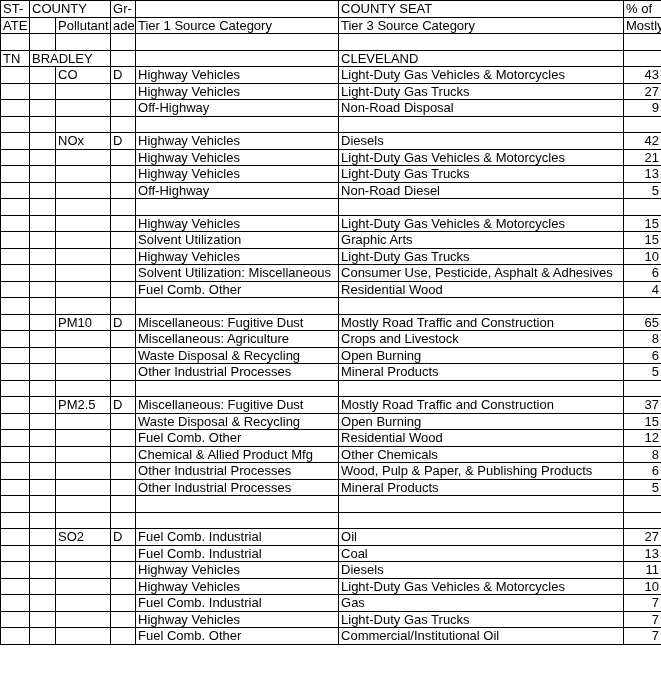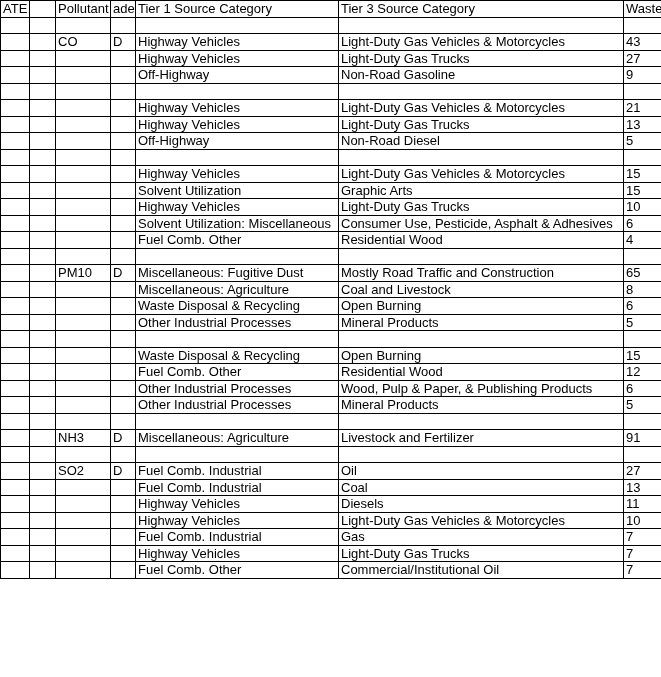--- a/index.html
+++ b/index.html
@@ -16,52 +16,68 @@
     font-size: 13px;
     line-height: 15px;
     padding: 0 2px;
     white-space: nowrap;
     overflow: hidden;
     color: #000000;
     background: #ffffff;
     vertical-align: middle;
     text-align: left;
   }
-  td.num { }
+  td.num { text-align: right; }
 </style>
 </head>
 <body>
 
 <table>
   <colgroup>
     <col style="width:29px">
     <col style="width:26px">
     <col style="width:55px">
     <col style="width:25px">
     <col style="width:203px">
     <col style="width:285px">
     <col style="width:38px">
   </colgroup>
   <tbody>
       <tr>
+        <td>ST-</td>
+        <td colspan="2">COUNTY</td>
+        <td>Gr-</td>
+        <td></td>
+        <td>COUNTY SEAT</td>
+        <td>% of</td>
+      </tr>
+      <tr>
         <td>ATE</td>
         <td></td>
         <td>Pollutant</td>
         <td>ade</td>
         <td>Tier 1 Source Category</td>
         <td>Tier 3 Source Category</td>
-        <td>Waste</td>
-      </tr>
-      <tr>
-        <td></td>
-        <td></td>
-        <td></td>
-        <td></td>
-        <td></td>
-        <td></td>
+        <td>Mostly</td>
+      </tr>
+      <tr>
+        <td></td>
+        <td></td>
+        <td></td>
+        <td></td>
+        <td></td>
+        <td></td>
+        <td></td>
+      </tr>
+      <tr>
+        <td>TN</td>
+        <td colspan="2">BRADLEY</td>
+        <td></td>
+        <td></td>
+        <td>CLEVELAND</td>
         <td></td>
       </tr>
       <tr>
         <td></td>
         <td></td>
         <td>CO</td>
         <td>D</td>
         <td>Highway Vehicles</td>
         <td>Light-Duty Gas Vehicles &amp; Motorcycles</td>
         <td class="num">43</td>
@@ -74,31 +90,40 @@
         <td>Highway Vehicles</td>
         <td>Light-Duty Gas Trucks</td>
         <td class="num">27</td>
       </tr>
       <tr>
         <td></td>
         <td></td>
         <td></td>
         <td></td>
         <td>Off-Highway</td>
-        <td>Non-Road Gasoline</td>
+        <td>Non-Road Disposal</td>
         <td class="num">9</td>
       </tr>
       <tr>
         <td></td>
         <td></td>
         <td></td>
         <td></td>
         <td></td>
         <td></td>
         <td></td>
+      </tr>
+      <tr>
+        <td></td>
+        <td></td>
+        <td>NOx</td>
+        <td>D</td>
+        <td>Highway Vehicles</td>
+        <td>Diesels</td>
+        <td class="num">42</td>
       </tr>
       <tr>
         <td></td>
         <td></td>
         <td></td>
         <td></td>
         <td>Highway Vehicles</td>
         <td>Light-Duty Gas Vehicles &amp; Motorcycles</td>
         <td class="num">21</td>
       </tr>
@@ -191,21 +216,21 @@
         <td>Miscellaneous: Fugitive Dust</td>
         <td>Mostly Road Traffic and Construction</td>
         <td class="num">65</td>
       </tr>
       <tr>
         <td></td>
         <td></td>
         <td></td>
         <td></td>
         <td>Miscellaneous: Agriculture</td>
-        <td>Coal and Livestock</td>
+        <td>Crops and Livestock</td>
         <td class="num">8</td>
       </tr>
       <tr>
         <td></td>
         <td></td>
         <td></td>
         <td></td>
         <td>Waste Disposal &amp; Recycling</td>
         <td>Open Burning</td>
         <td class="num">6</td>
@@ -224,40 +249,58 @@
         <td></td>
         <td></td>
         <td></td>
         <td></td>
         <td></td>
         <td></td>
       </tr>
       <tr>
         <td></td>
         <td></td>
+        <td>PM2.5</td>
+        <td>D</td>
+        <td>Miscellaneous: Fugitive Dust</td>
+        <td>Mostly Road Traffic and Construction</td>
+        <td class="num">37</td>
+      </tr>
+      <tr>
+        <td></td>
+        <td></td>
         <td></td>
         <td></td>
         <td>Waste Disposal &amp; Recycling</td>
         <td>Open Burning</td>
         <td class="num">15</td>
       </tr>
       <tr>
         <td></td>
         <td></td>
         <td></td>
         <td></td>
         <td>Fuel Comb. Other</td>
         <td>Residential Wood</td>
         <td class="num">12</td>
       </tr>
       <tr>
         <td></td>
         <td></td>
         <td></td>
         <td></td>
+        <td>Chemical &amp; Allied Product Mfg</td>
+        <td>Other Chemicals</td>
+        <td class="num">8</td>
+      </tr>
+      <tr>
+        <td></td>
+        <td></td>
+        <td></td>
+        <td></td>
         <td>Other Industrial Processes</td>
         <td>Wood, Pulp &amp; Paper, &amp; Publishing Products</td>
         <td class="num">6</td>
       </tr>
       <tr>
         <td></td>
         <td></td>
         <td></td>
         <td></td>
         <td>Other Industrial Processes</td>
@@ -265,29 +308,20 @@
         <td class="num">5</td>
       </tr>
       <tr>
         <td></td>
         <td></td>
         <td></td>
         <td></td>
         <td></td>
         <td></td>
         <td></td>
-      </tr>
-      <tr>
-        <td></td>
-        <td></td>
-        <td>NH3</td>
-        <td>D</td>
-        <td>Miscellaneous: Agriculture</td>
-        <td>Livestock and Fertilizer</td>
-        <td class="num">91</td>
       </tr>
       <tr>
         <td></td>
         <td></td>
         <td></td>
         <td></td>
         <td></td>
         <td></td>
         <td></td>
       </tr>

